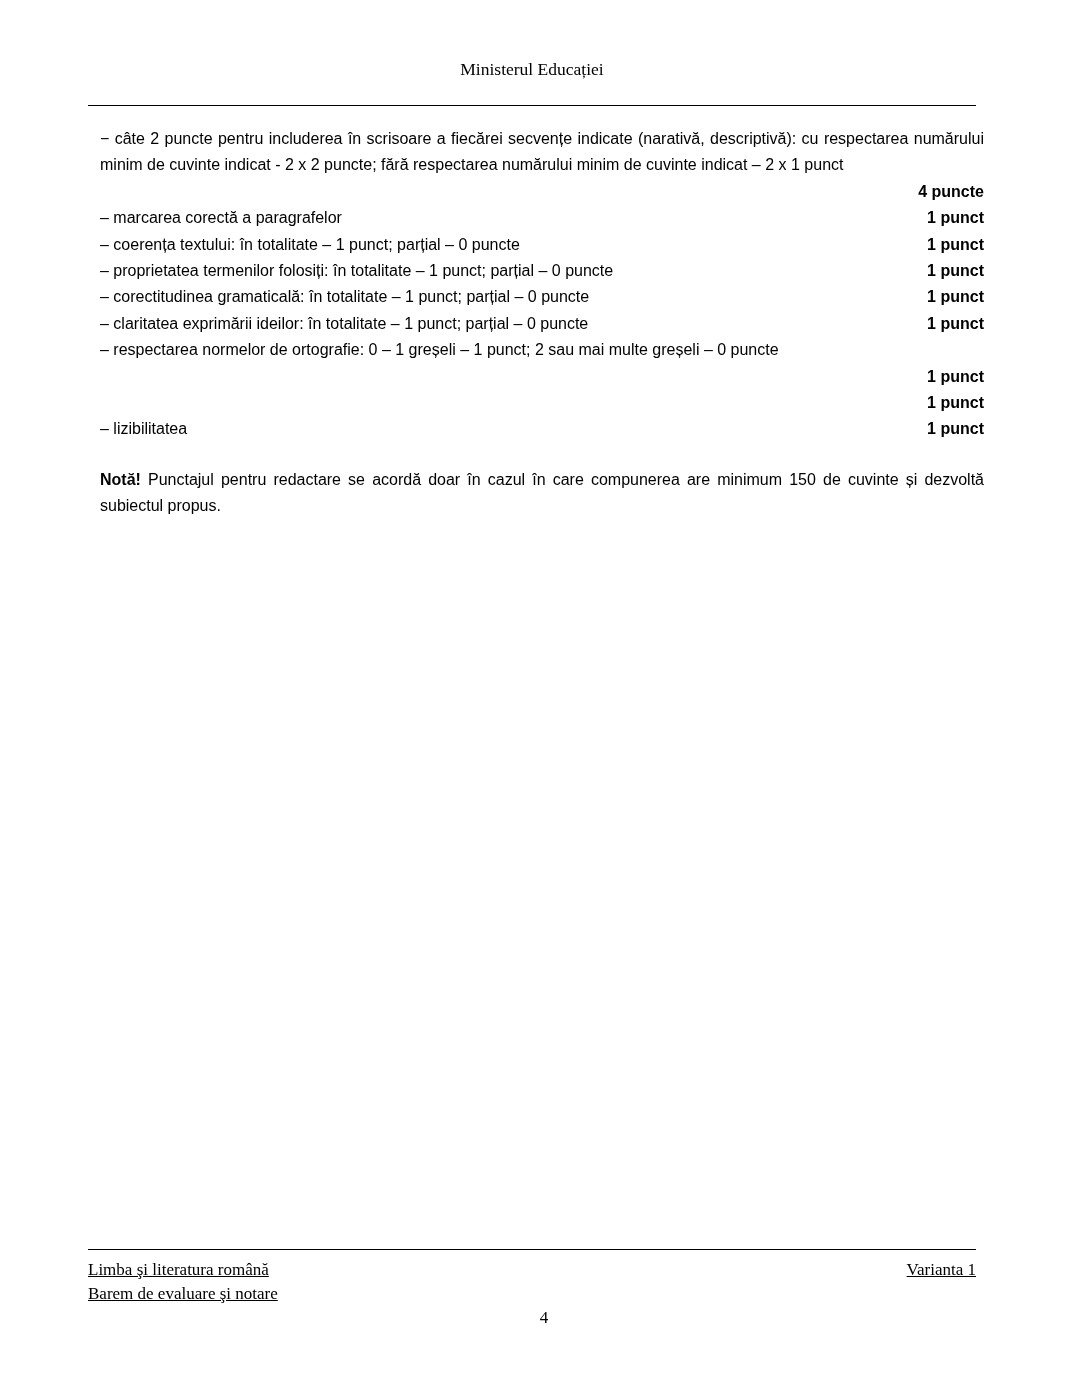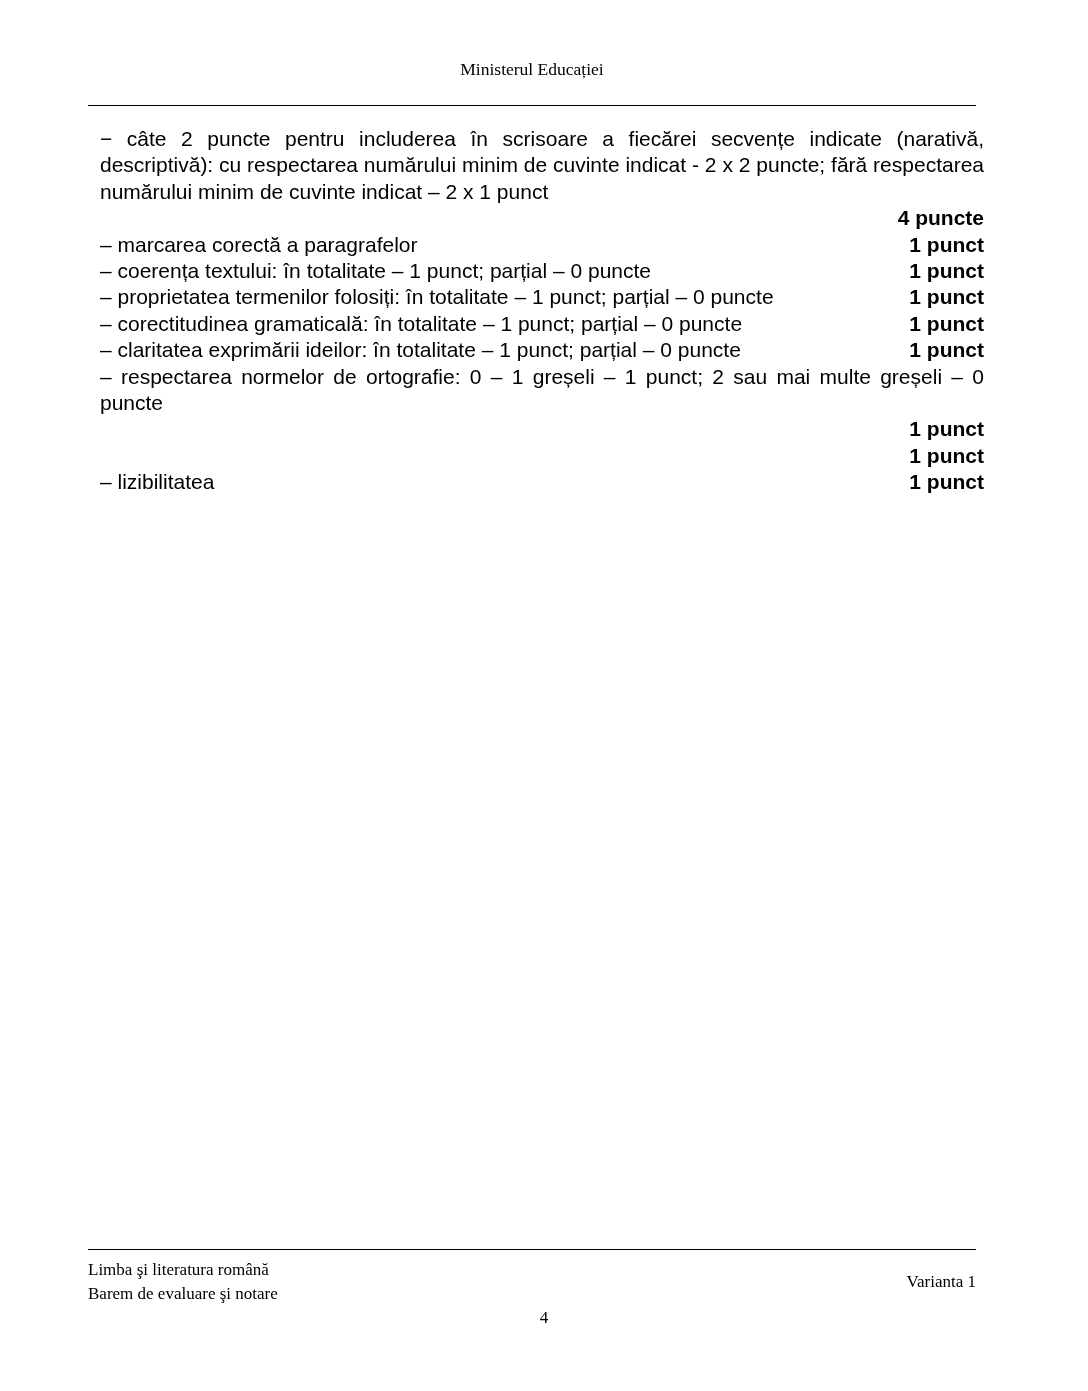--- a/index.html
+++ b/index.html
@@ -43,21 +43,21 @@
     height: 1px;
     background: #000000;
   }
 
   
   .content {
     position: absolute;
     top: 126px;
     left: 100px;
     width: 884px;
-    font-size: 21px;
+    font-size: 16px;
     line-height: 26.4px;
   }
 
   p.just {
     margin: 0;
     text-align: justify;
     text-justify: inter-word;
   }
 
   .section-title {
@@ -108,21 +108,22 @@
     top: 1258px;
     left: 88px;
     width: 888px;
     font-family: "Liberation Serif", serif;
     font-size: 17px;
     line-height: 24px;
   }
   .footer-row {
     display: flex;
     justify-content: space-between;
-    align-items: center;
+    align-items: flex-start;
+    text-decoration: underline;
   }
   .footer-left div { display: block; }
   .page-num {
     position: absolute;
     top: 1308px;
     left: 0;
     width: 1088px;
     text-align: center;
     font-family: "Liberation Serif", serif;
     font-size: 17px;
@@ -174,20 +175,21 @@
 
     <div>
       <div class="pts-right">1 punct</div>
     </div>
 
     <div class="crit-row">
       <span class="crit-label">– lizibilitatea</span>
       <span class="crit-pts">1 punct</span>
     </div>
 
+    <p class="note"><b>Notă!</b><span> Punctajul pentru redactare se acordă doar în cazul în care compunerea are minimum 150 de cuvinte și dezvoltă subiectul propus.</span></p>
 
   </div>
 
   <div class="footer-rule"></div>
   <div class="footer">
     <div class="footer-row">
       <div class="footer-left">
         <div>Limba şi literatura română</div>
         <div>Barem de evaluare şi notare</div>
       </div>

